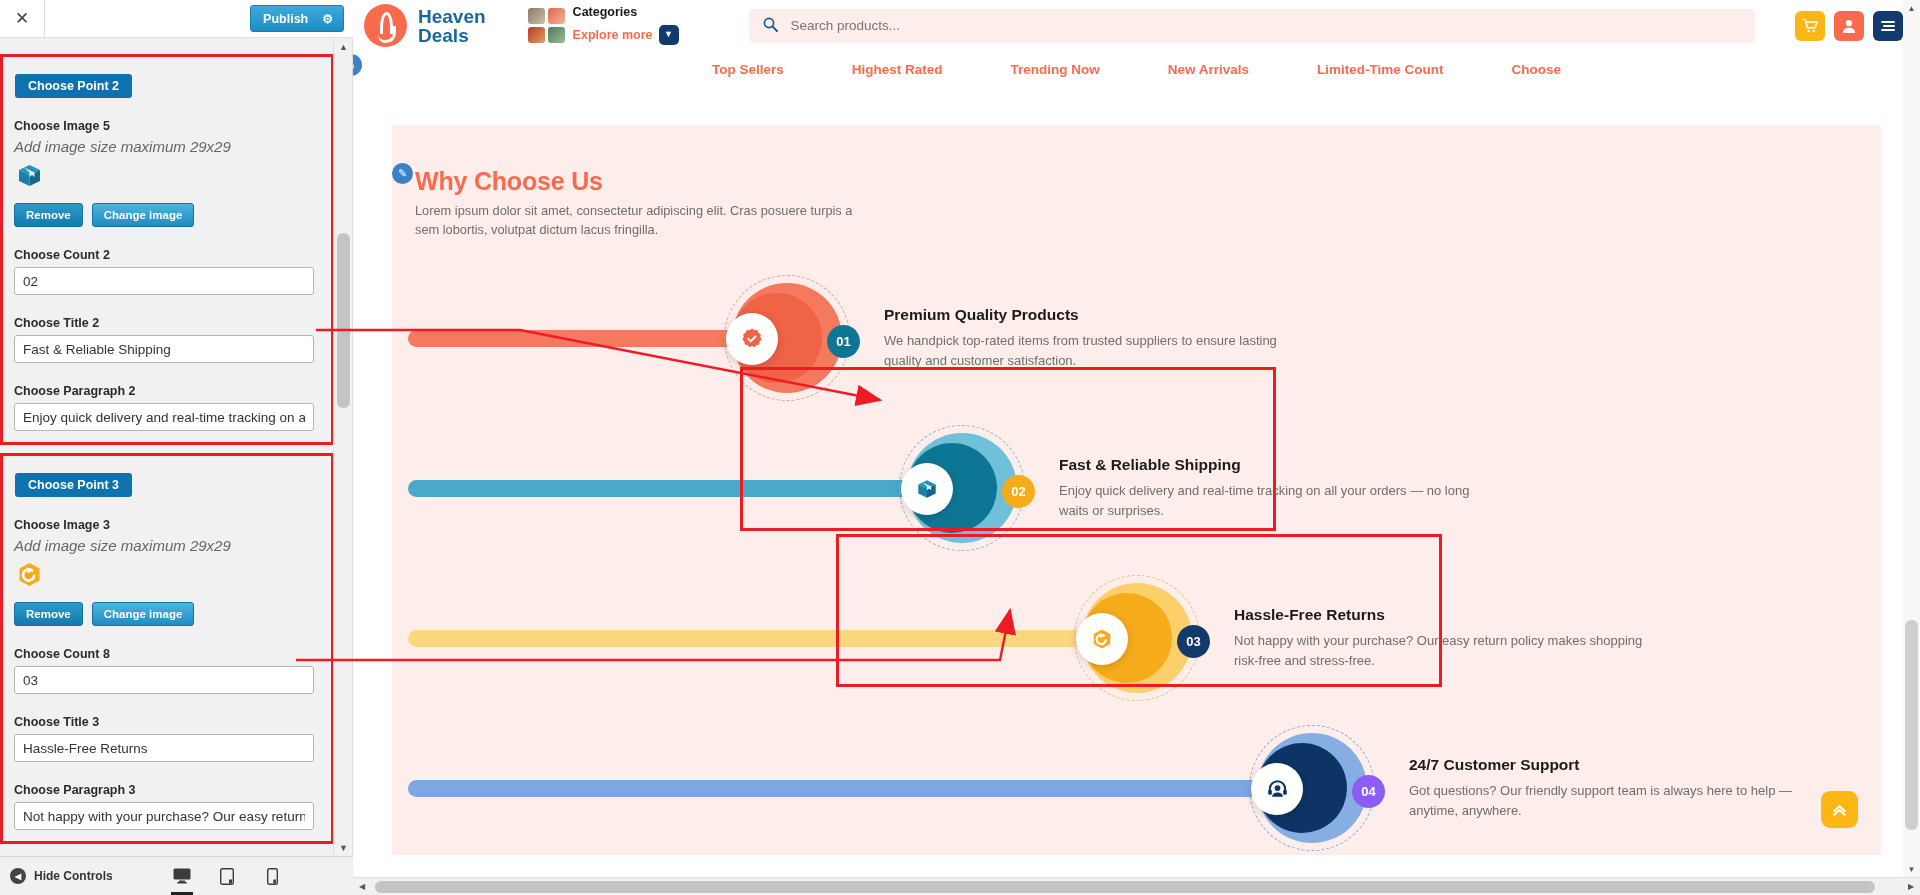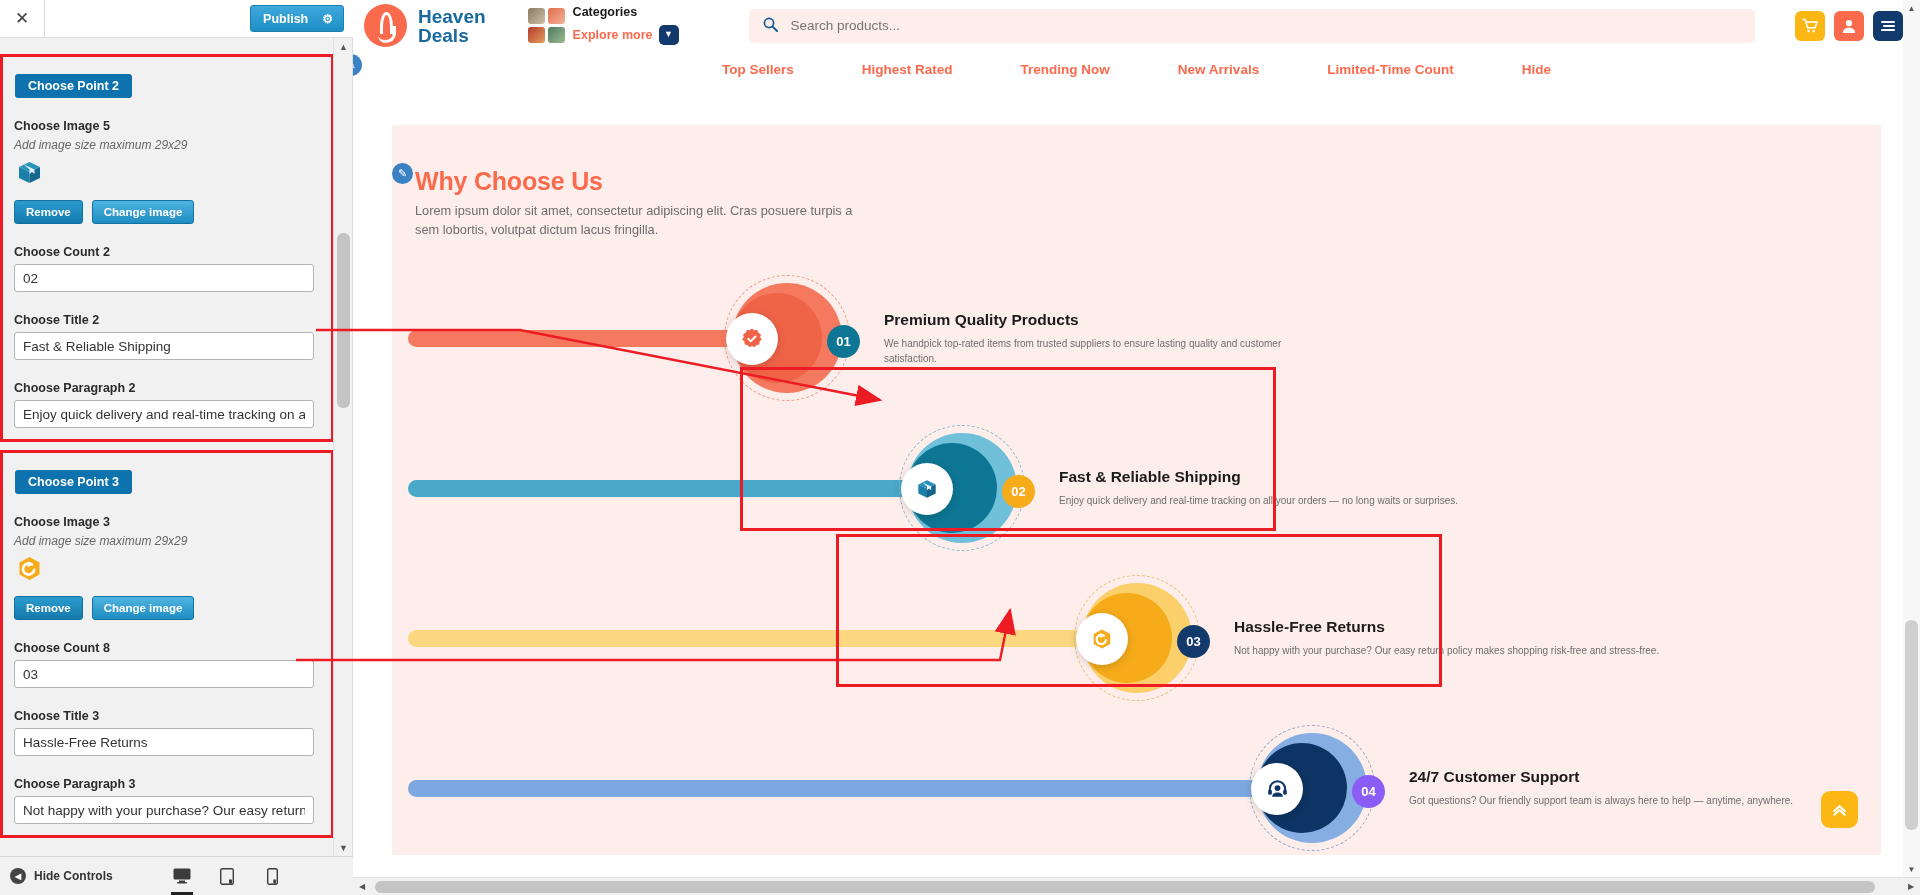--- a/index.html
+++ b/index.html
@@ -79,21 +79,21 @@
     background: #0d72ad;
     color: #fff; font-size: 12.5px; font-weight: bold;
     padding: 5px 13px; border-radius: 3px; cursor: pointer;
   }
   .field-label {
     margin: 21px 0 5px 11px;
     font-size: 12.5px; font-weight: bold; color: #2b2b2b;
   }
   .field-hint {
     margin: 0 0 6px 11px;
-    font-size: 12px; font-style: italic; color: #666;
+    font-size: 15px; font-style: italic; color: #666;
   }
   .img-thumb { margin: 4px 0 9px 12px; }
   .btn-row { display: flex; gap: 9px; margin-left: 11px; }
   .sm-btn {
     background: linear-gradient(#2b9bce, #147aad);
     border: 1px solid #1171a1; border-radius: 3px;
     color: #fff; font-size: 11.5px; font-weight: bold;
     padding: 5px 11px; cursor: pointer;
   }
   .sm-btn.light { background: linear-gradient(#4fb4e0, #1f8cc2); }
@@ -271,21 +271,21 @@
     font-size: 21px;
   }
   .num-badge {
     position: absolute; right: -10px; top: 50px;
     width: 33px; height: 33px; border-radius: 50%;
     color: #fff; font-size: 13px; font-weight: bold;
     display: flex; align-items: center; justify-content: center;
   }
   .f-text { margin-left: 34px; max-width: 430px; }
   .f-title { font-size: 15.5px; font-weight: bold; color: #1b1b1b; }
-  .f-desc { margin-top: 7px; font-size: 10px; color: #6e6e6e; line-height: 1.5; }
+  .f-desc { margin-top: 7px; font-size: 13px; color: #6e6e6e; line-height: 1.5; }
 
   .hl-box {
     position: absolute; border: 3px solid #ed1c24; pointer-events: none;
   }
 
   .to-top {
     position: absolute; right: 23px; bottom: 27px;
     width: 37px; height: 37px; border-radius: 9px;
     background: #fdb714; color: #fff; font-size: 17px;
     display: flex; align-items: center; justify-content: center; cursor: pointer;
@@ -486,21 +486,21 @@
     </div>
   </div>
 
   <div class="site-nav">
     <div class="edit-pin">✎</div>
     <a class="nav-link">Top Sellers</a>
     <a class="nav-link">Highest Rated</a>
     <a class="nav-link">Trending Now</a>
     <a class="nav-link">New Arrivals</a>
     <a class="nav-link">Limited-Time Count</a>
-    <a class="nav-link">Hide</a>
+    <a class="nav-link">Choose</a>
   </div>
 
   <div class="section">
     <div class="sec-head">
       <div class="sec-pin">✎</div>
       <div class="sec-title">Why Choose Us</div>
       <div class="sec-sub">Lorem ipsum dolor sit amet, consectetur adipiscing elit. Cras posuere turpis a sem lobortis, volutpat dictum lacus fringilla.</div>
     </div>
 
     <div class="feature" style="left:16px; top:150px;">

